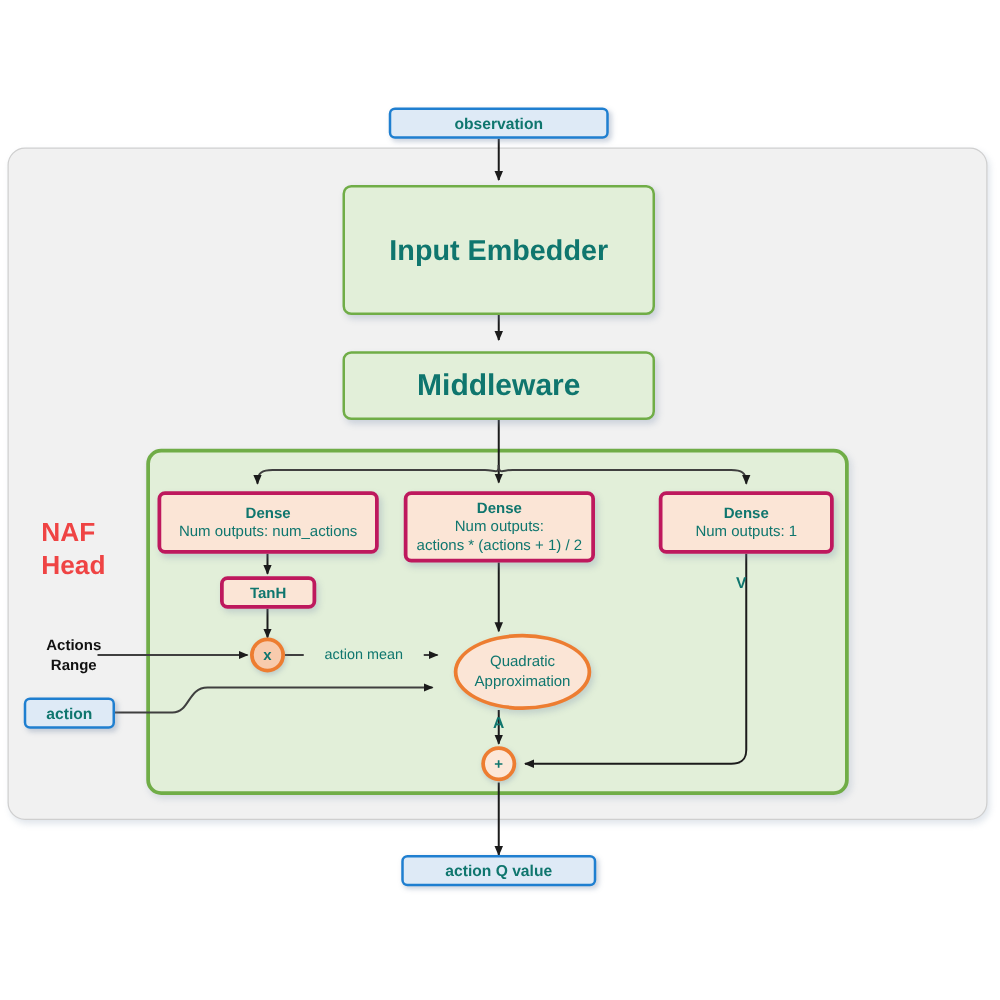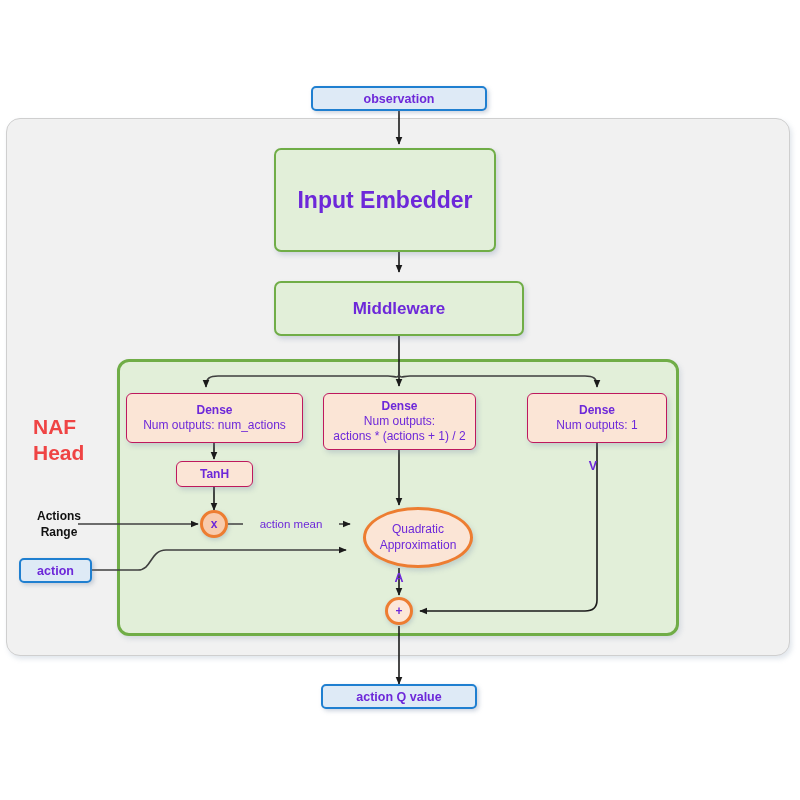--- a/index.html
+++ b/index.html
@@ -24,21 +24,21 @@
     pointer-events: none;
   }
   .node {
     position: absolute;
     box-sizing: border-box;
     display: flex;
     flex-direction: column;
     align-items: center;
     justify-content: center;
     text-align: center;
-    color: #6d28d9;
+    color: #0f766e;
   }
 
   
   .outer-box {
     left: 6px;
     top: 118px;
     width: 784px;
     height: 538px;
     background: #f1f1f1;
     border: 1.5px solid #cfcfcf;
@@ -73,21 +73,21 @@
     background: #e2efd9;
     border: 2.5px solid #70ad47;
     border-radius: 7px;
     font-weight: bold;
     box-shadow: 2px 3px 5px rgba(120,140,170,0.3);
   }
 
   
   .orange-box {
     background: #fbe5d6;
-    border: 1px solid #be185d;
+    border: 3px solid #be185d;
     border-radius: 6px;
     font-size: 12px;
     line-height: 1.25;
     box-shadow: 2px 3px 5px rgba(120,140,170,0.3);
   }
   .orange-box .title {
     font-weight: bold;
   }
 
   
@@ -191,25 +191,25 @@
   </div>
 
   <div class="node io-box" style="left:19px; top:558px; width:73px; height:25px;">
     <span>action</span>
   </div>
 
   <div class="node io-box" style="left:321px; top:684px; width:156px; height:25px;align-items:center;">
     <span>action Q value</span>
   </div>
 
-  <div class="node green-box" style="left:274px; top:148px; width:222px; height:104px; font-size:23px;">
+  <div class="node green-box" style="left:274px; top:148px; width:250px; height:104px; font-size:23px;">
     <span>Input Embedder</span>
   </div>
 
-  <div class="node green-box" style="left:274px; top:281px; width:250px; height:55px; font-size:17px;">
+  <div class="node green-box" style="left:274px; top:281px; width:250px; height:55px; font-size:24px;">
     <span>Middleware</span>
   </div>
 
   <div class="node plain-label head-title" style="left:33px; top:412px; width:92px; height:56px; justify-content:center;">
     <span>NAF Head</span>
   </div>
 
   <div class="node orange-box" style="left:126px; top:393px; width:177px; height:50px;">
     <span class="title">Dense</span>
     <span>Num outputs: num_actions</span>

